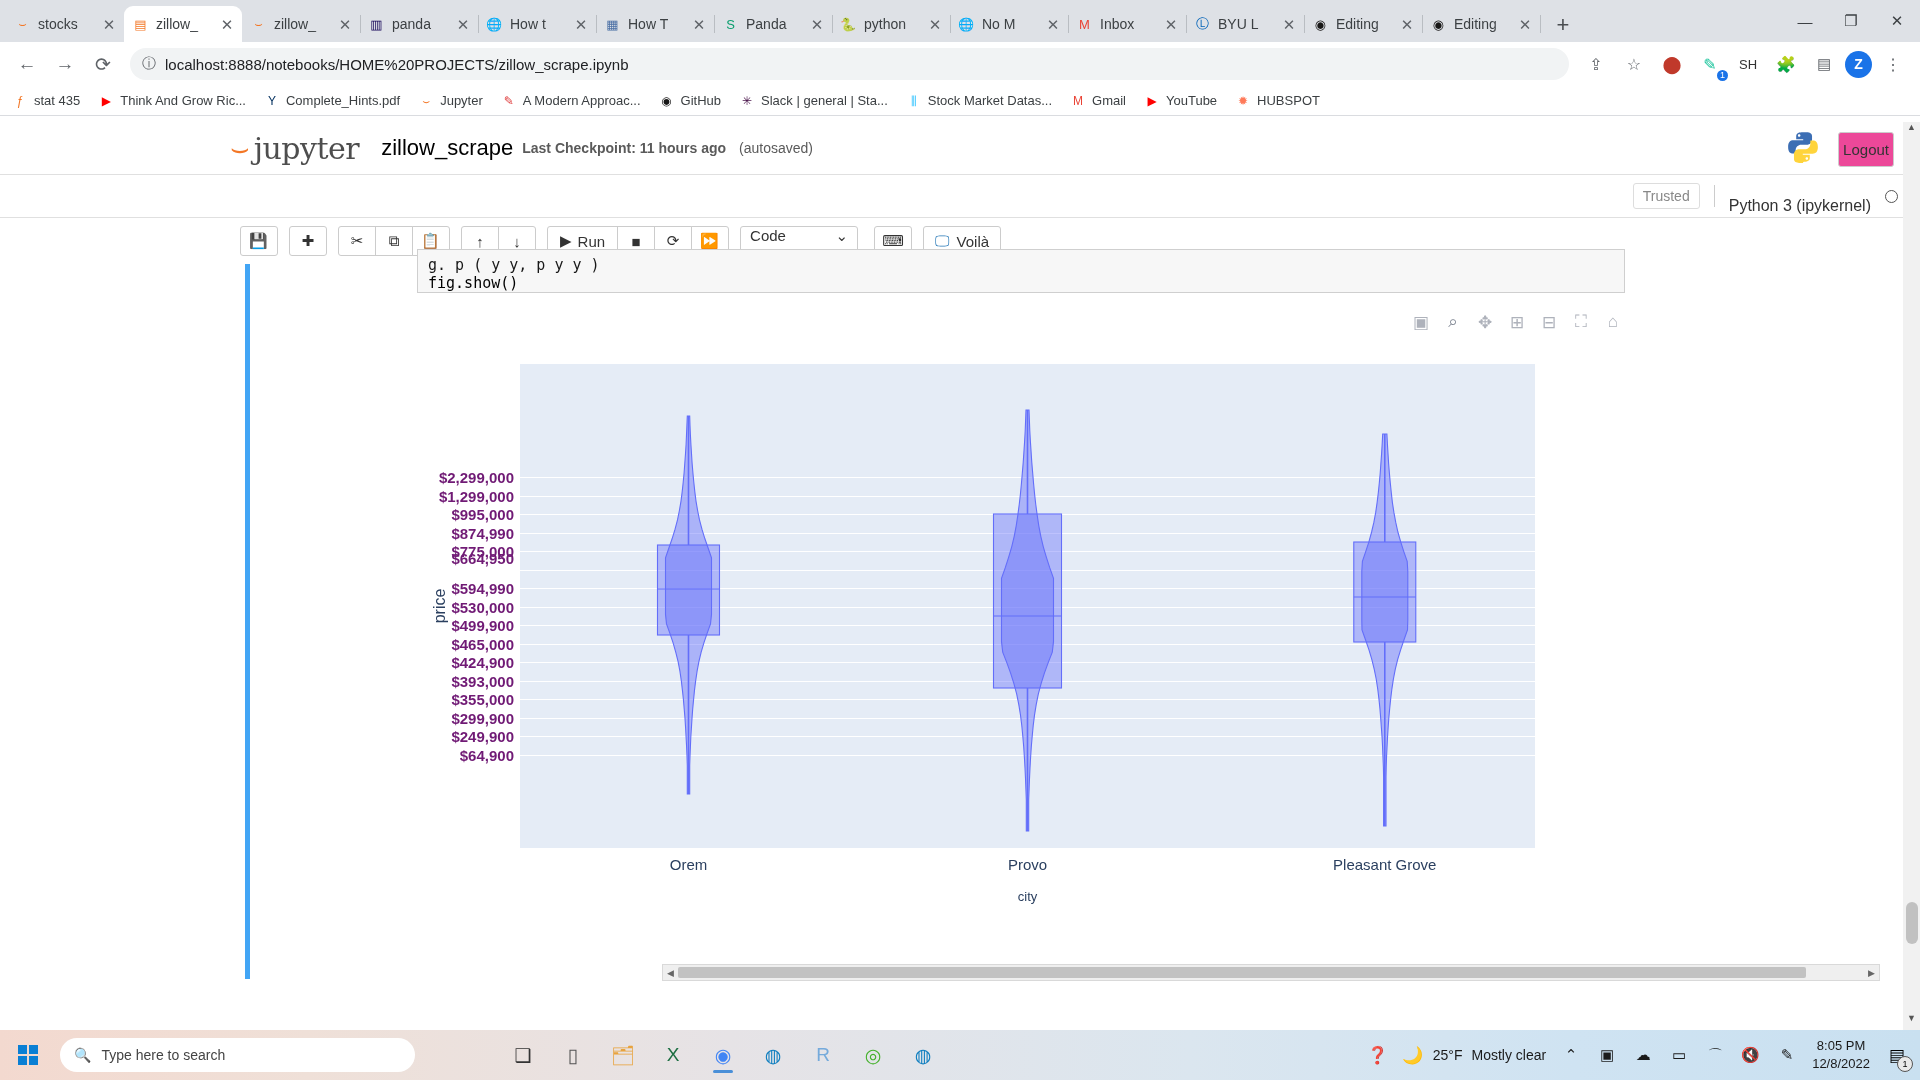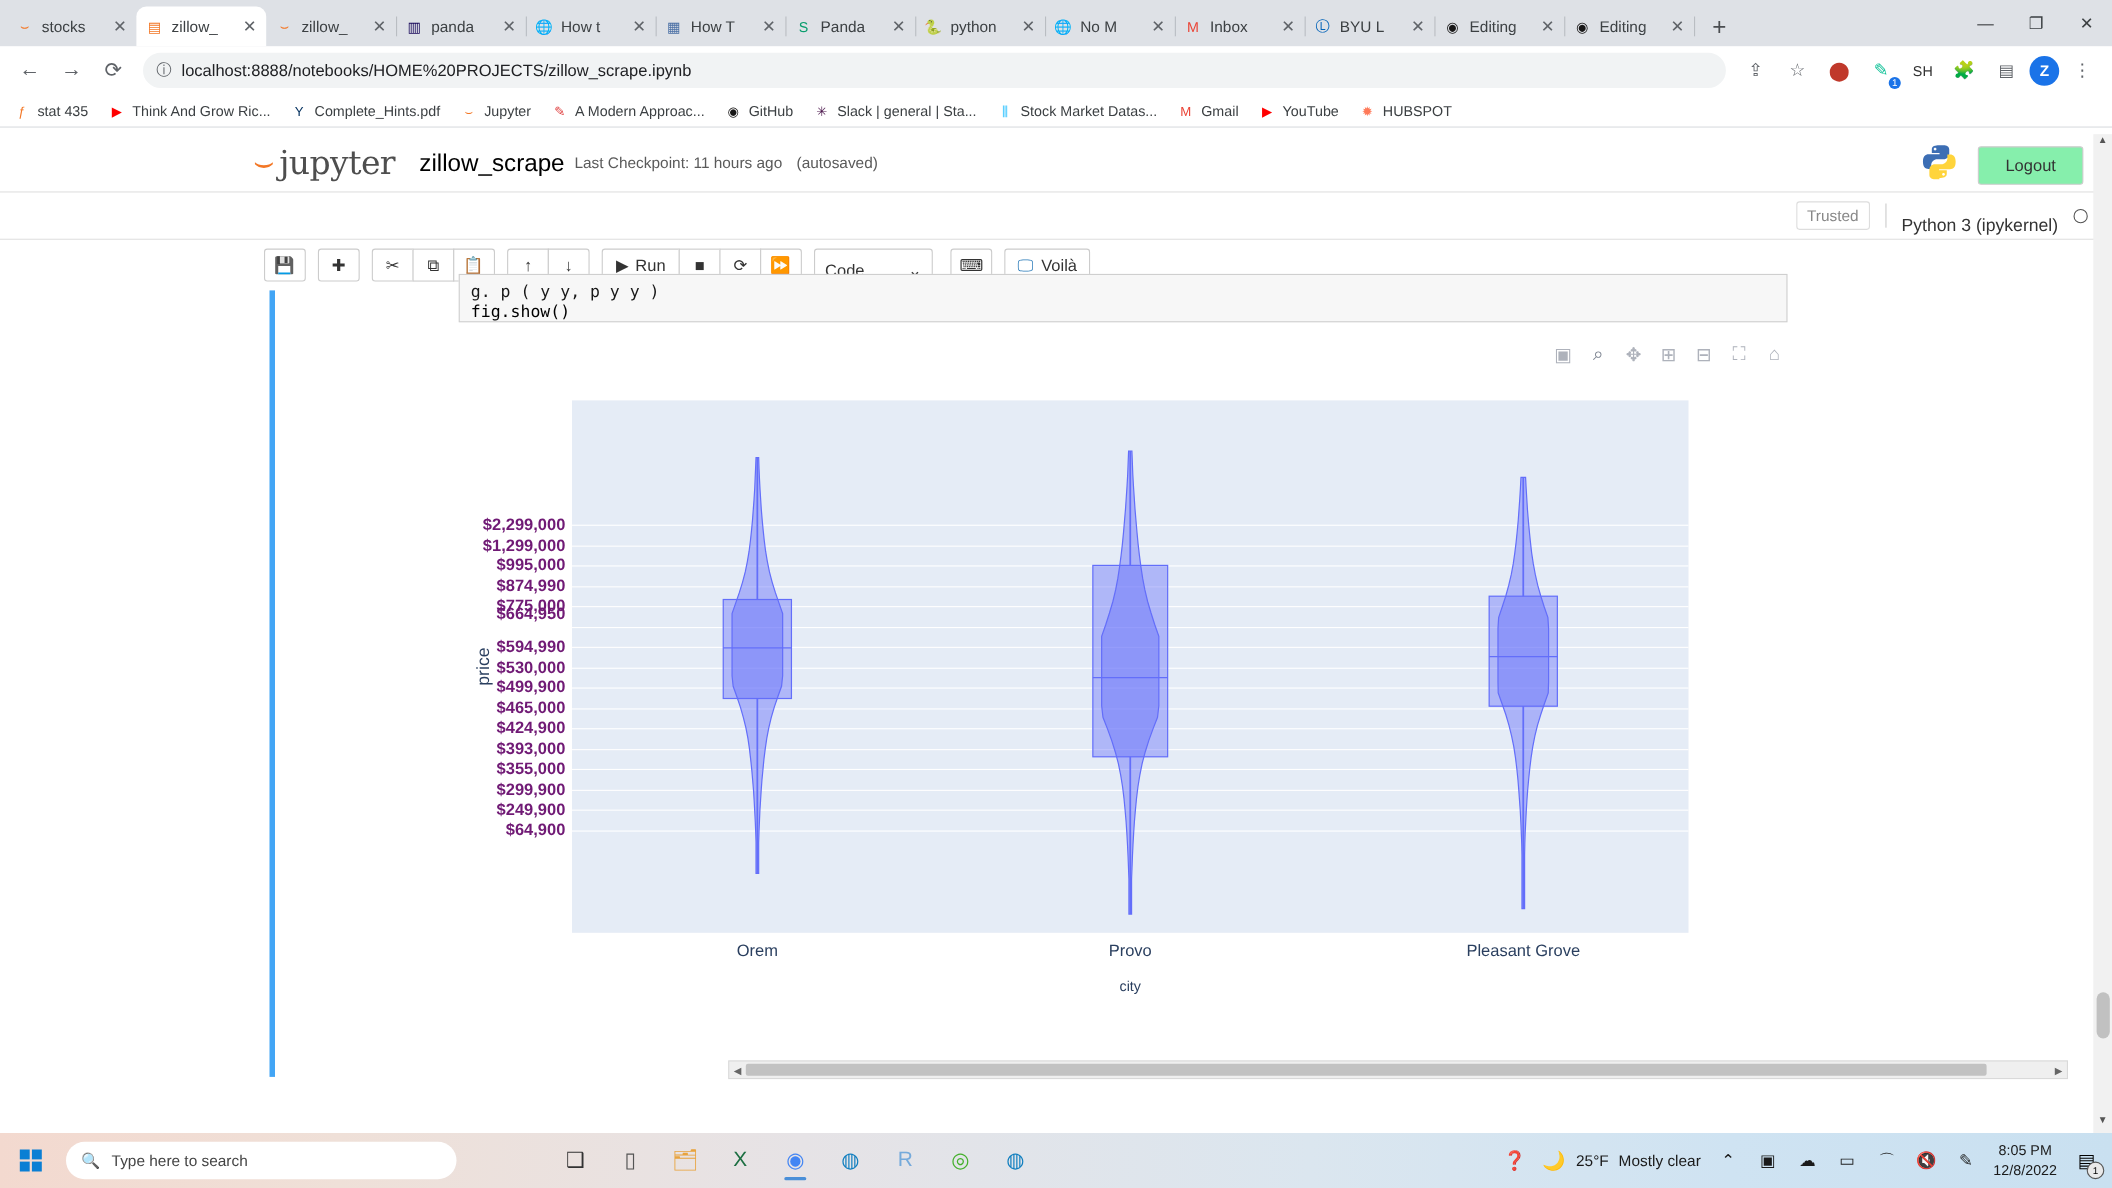--- a/index.html
+++ b/index.html
@@ -66,45 +66,45 @@
   .bm { display:flex; align-items:center; gap:6px; white-space:nowrap; }
   .bm .bmico { width:16px; height:16px; display:flex; align-items:center; justify-content:center; font-size:12px; }
 
   
   .page { position:absolute; left:0; top:122px; width:1920px; height:908px; background:#fff; overflow:hidden; }
   .jheader { height:52px; display:flex; align-items:center; padding:0 0 0 230px; position:relative; }
   .jlogo { display:flex; align-items:center; gap:2px; }
   .jlogo .swoosh { font-size:30px; color:#F37726; line-height:1; margin-right:2px; }
   .jlogo .jword { font-size:30px; color:#4e4e4e; font-family:"DejaVu Serif", serif; letter-spacing:-.5px;}
   .nbname { font-size:22px; color:#000; margin-left:22px; }
-  .ckpt { font-size:14px; color:#5a5a5a; margin-left:9px; }
+  .ckpt { font-size:14px; color:#5a5a5a; margin-left:9px;font-weight:bold; }
   .autosaved { font-size:14px; color:#5a5a5a; margin-left:13px; }
   .jheader-right { position:absolute; right:26px; top:8px; display:flex; align-items:center; gap:18px; }
-  .logout-btn { border:1px solid #ccc; border-radius:3px; padding:8px 24px; font-size:15px; color:#333; background:#86efac; }
+  .logout-btn { border:1px solid #ccc; border-radius:3px; padding:8px 4px; font-size:15px; color:#333; background:#ec4899; }
 
   .jmenu { height:44px; border-top:1px solid #e0e0e0; border-bottom:1px solid #e0e0e0;
            display:flex; align-items:center; padding-left:248px; gap:0; position:relative; }
   .jmenu .mi { font-size:16px; color:#333; padding:0 17px; }
   .jmenu-right { position:absolute; right:22px; display:flex; align-items:center; gap:14px; }
   .trusted { border:1px solid #ddd; border-radius:3px; color:#888; font-size:14px; padding:4px 9px; }
   .kernelname { font-size:16px; color:#333;margin-top:19px; }
   .kcircle { width:13px; height:13px; border:1.6px solid #555; border-radius:50%; }
   .kbar { width:1px; height:22px; background:#ccc; }
 
   .jtoolbar { height:46px; display:flex; align-items:center; padding-left:240px; gap:0; }
   .tgroup { display:flex; margin-right:11px; }
   .tbtn { min-width:38px; height:30px; border:1px solid #ccc; background:#fff;
           display:flex; align-items:center; justify-content:center; font-size:15px; color:#333;
           margin-left:-1px; }
   .tgroup .tbtn:first-child { margin-left:0; border-radius:3px 0 0 3px; }
   .tgroup .tbtn:last-child { border-radius:0 3px 3px 0; }
   .tgroup .tbtn:only-child { border-radius:3px; }
   .tbtn.run { padding:0 12px; gap:6px; }
-  .celltype { height:30px; border:1px solid #ccc; border-radius:3px; width:108px;
-              display:flex; align-items:flex-end; justify-content:space-between; padding:0 9px;
+  .celltype { height:30px; border:1px solid #ccc; border-radius:3px; width:118px;
+              display:flex; align-items:flex-start; justify-content:space-between; padding:0 9px;
               font-size:15px; color:#333; margin-right:16px; }
   .tbtn.wide { padding:0 11px; gap:7px; }
 
   
   .nbbody { position:relative; height:744px; }
   .cell-wrap { position:absolute; left:245px; top:0; width:1390px; }
   .cell-bar { position:absolute; left:0; top:0; width:5px; height:715px; background:#42A5F5; }
   .code-area {
     position:absolute; left:172px; top:-15px; width:1208px; background:#f7f7f7;
     border:1px solid #cfcfcf; padding:6px 10px; font-family:"DejaVu Sans Mono", monospace;

